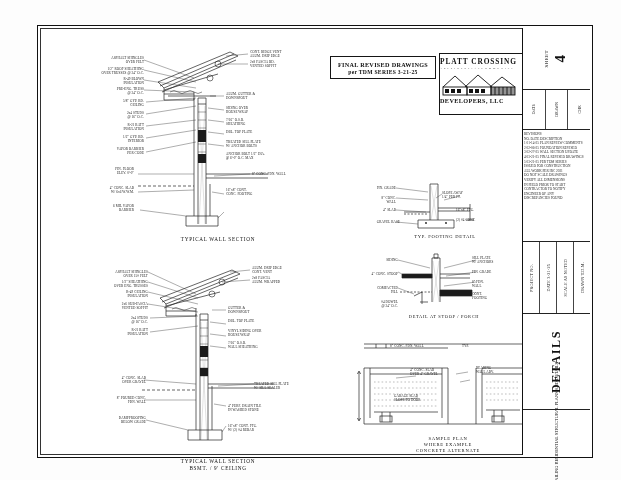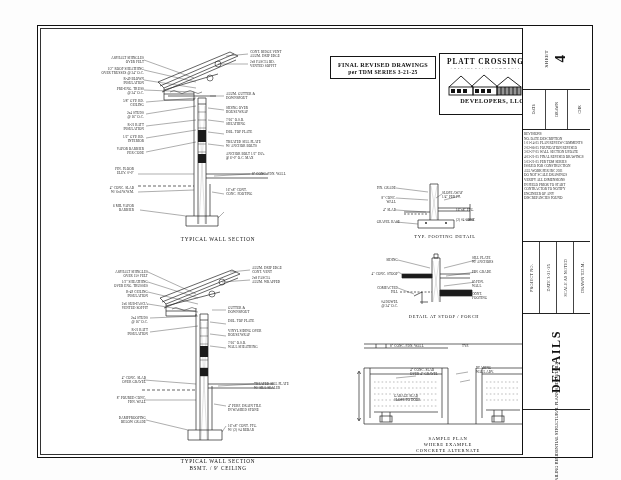--- a/index.html
+++ b/index.html
@@ -114,21 +114,21 @@
   }
   #stamp .l1 { font-size: 6.2px; font-weight:bold; letter-spacing:.3px; color:#111; }
   #stamp .l2 { font-size: 5.6px; font-weight:bold; letter-spacing:.3px; color:#111; margin-top:1px;}
   
   #logo {
     position:absolute;
     left: 401px; top: 27px;
     width: 86px; height: 62px;
     border: 1.1px solid #151515;
     background:#fff;
-    display:flex; flex-direction:column; align-items:flex-end;
+    display:flex; flex-direction:column; align-items:flex-start;
     font-family:"Liberation Serif", serif;
     box-sizing:border-box;
     padding-top:3px;
   }
   #logo .brand { font-size:7.4px; font-weight:bold; letter-spacing:.9px; color:#111; }
   #logo .sub { font-size:2.7px; letter-spacing:.6px; color:#333; margin-top:.5px;}
   #logo .dev { font-size:6.2px; font-weight:bold; letter-spacing:.4px; color:#111; margin-top:1px;}
 </style>
 </head>
 <body>

